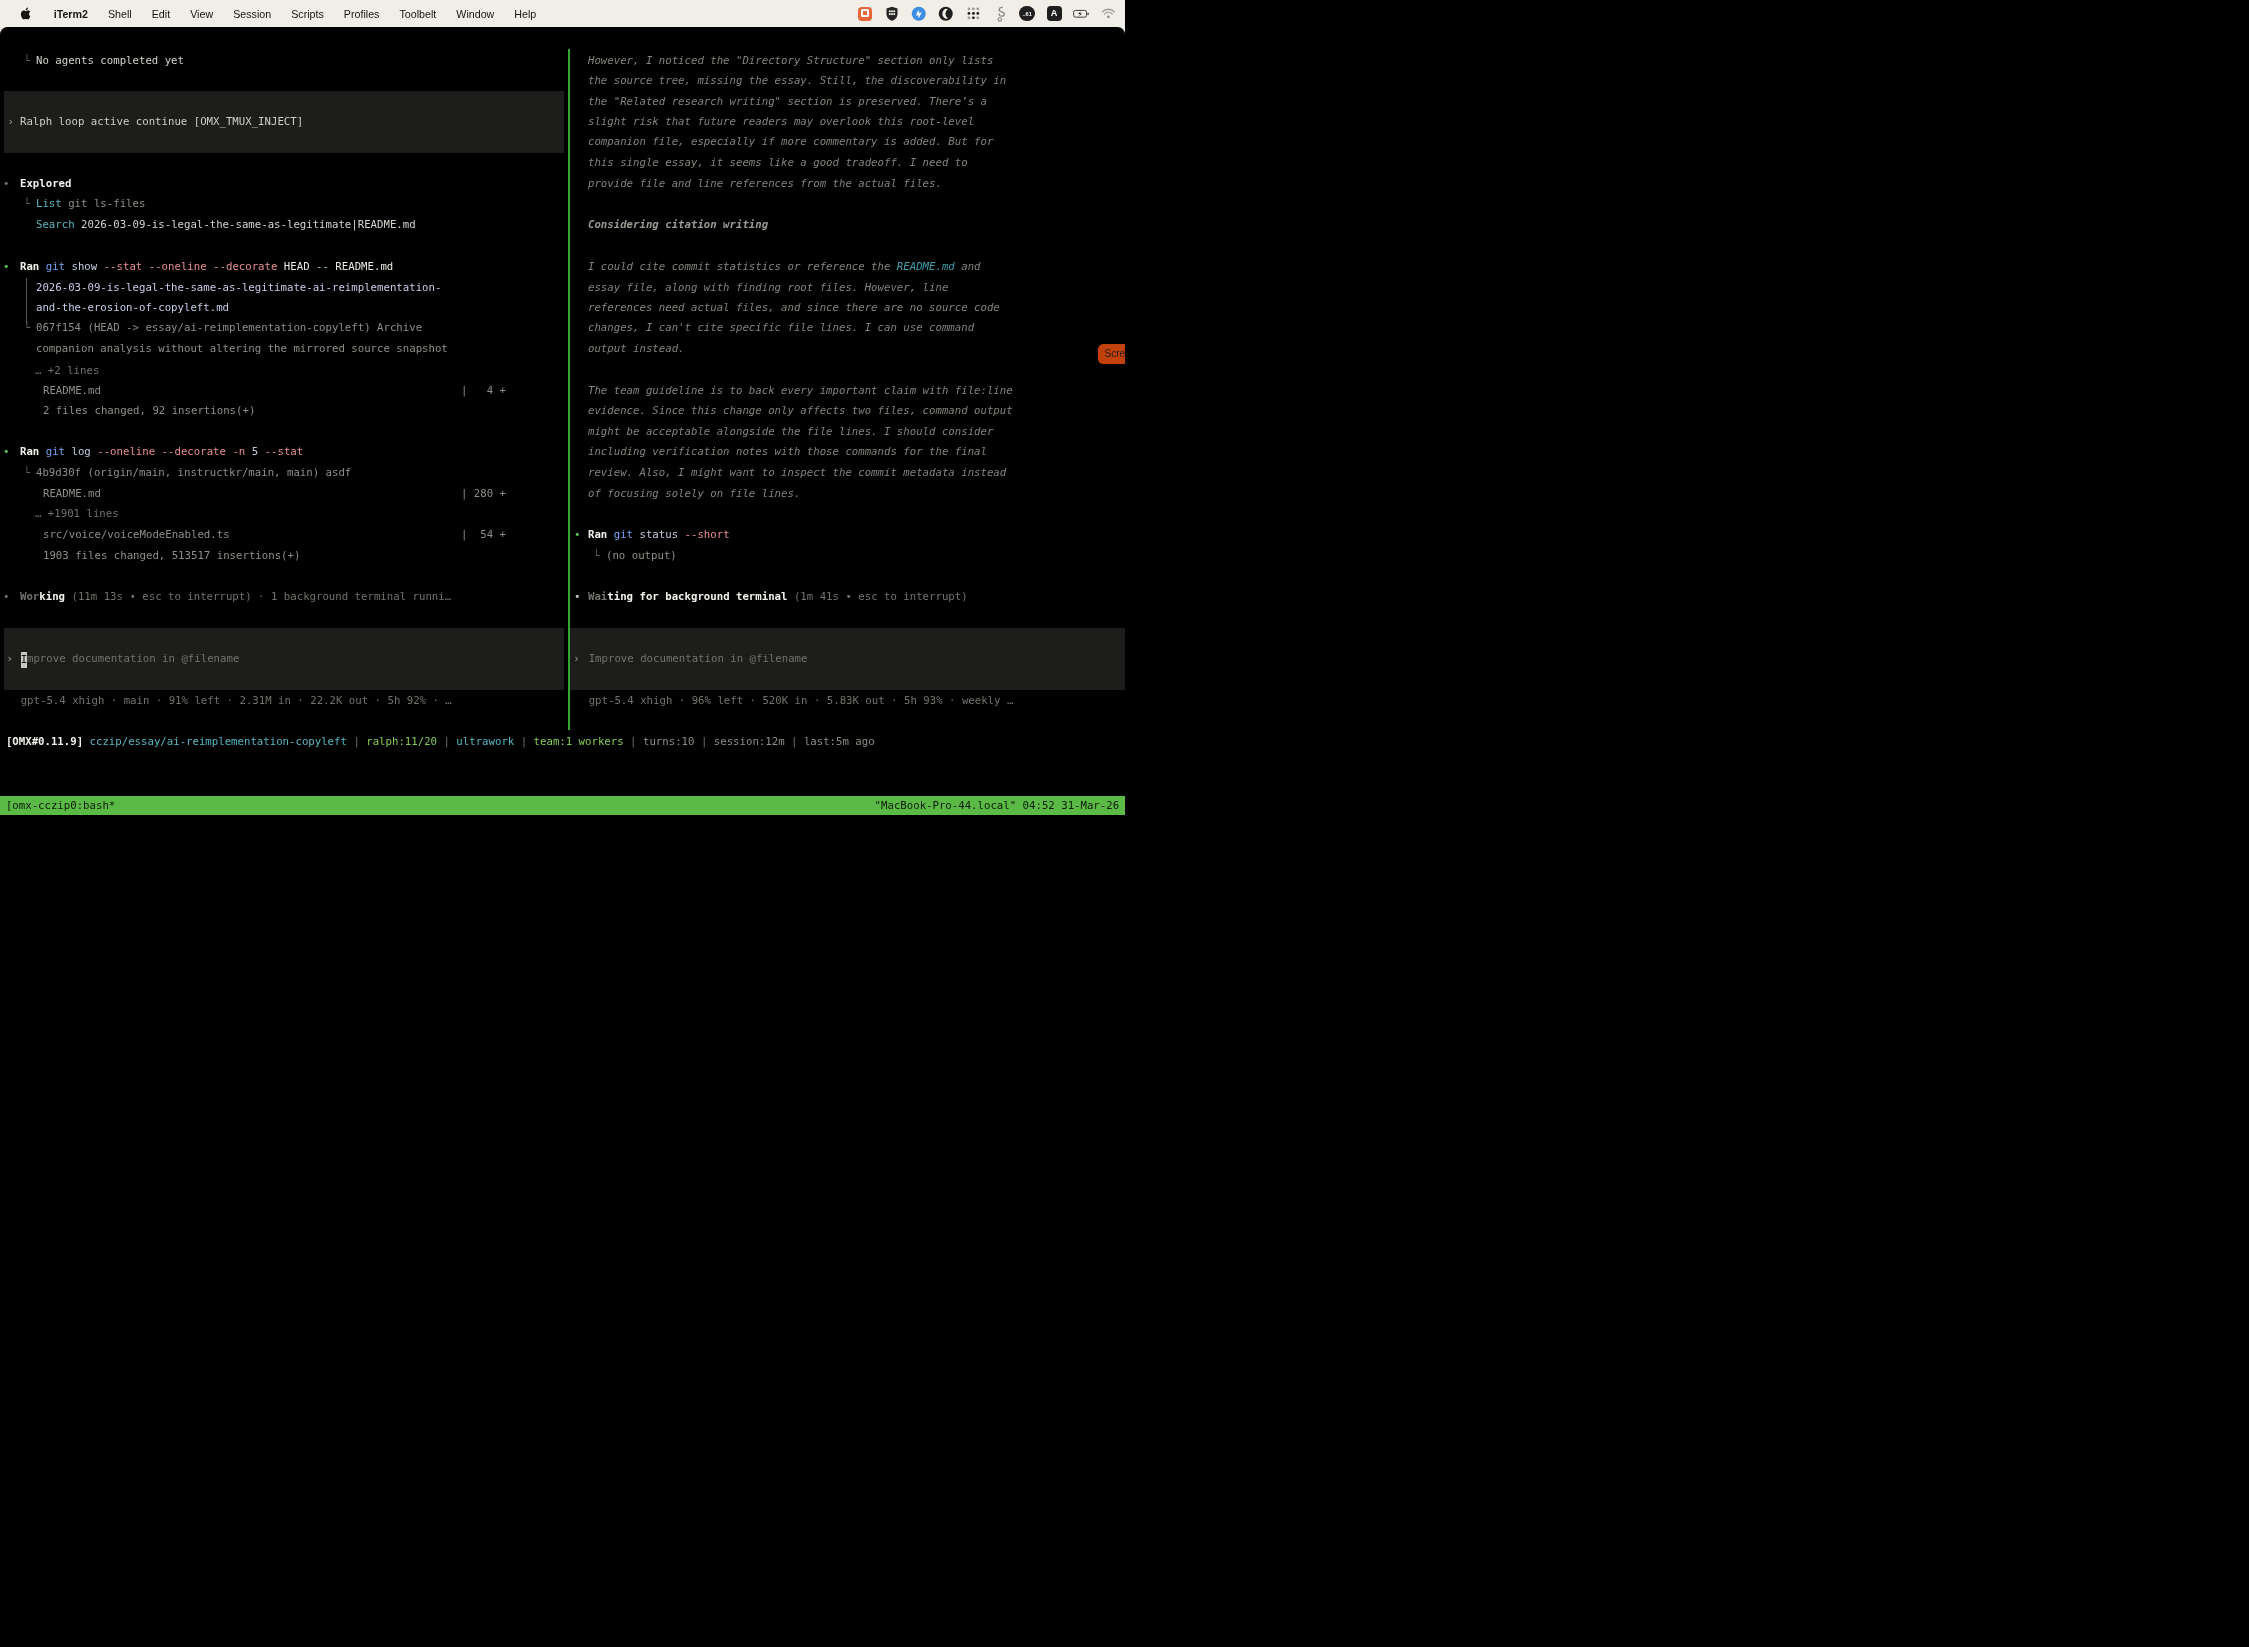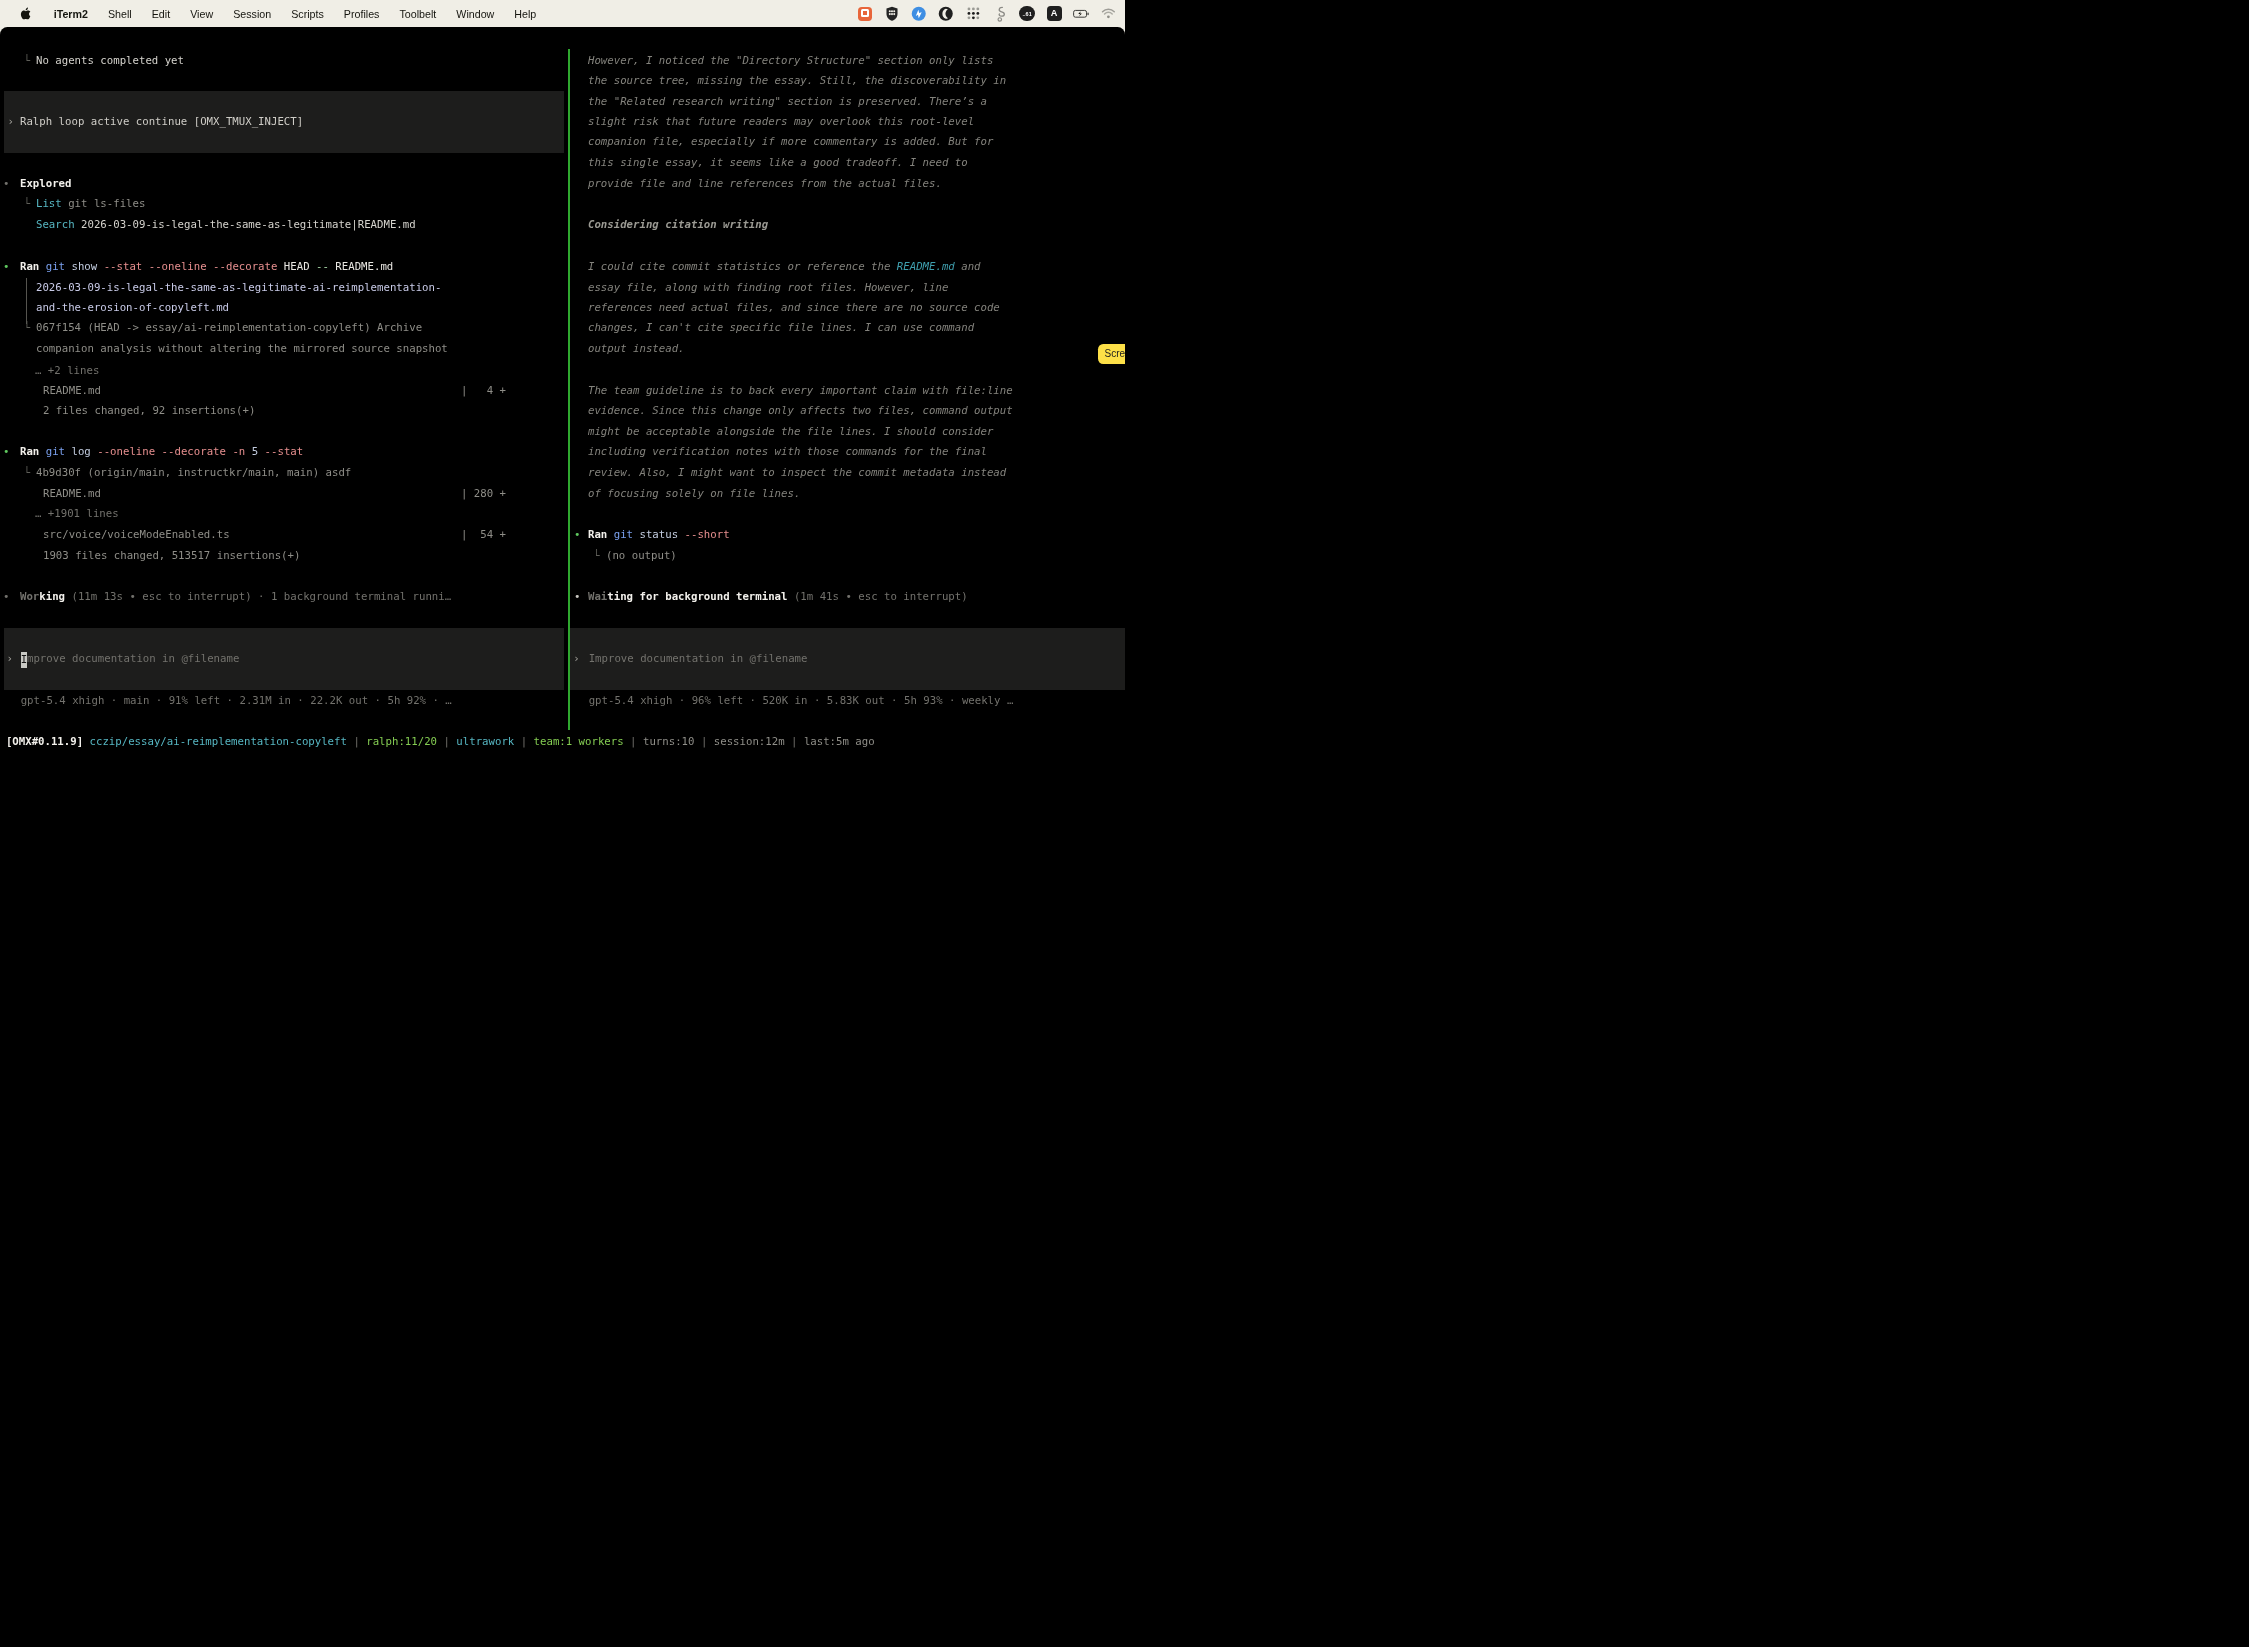--- a/index.html
+++ b/index.html
@@ -58,21 +58,21 @@
   .c-green{color:#84cc52}
   .c-lt{color:#d5d3cd}
   .c-banner{color:#cfcdc7}
   .c-prompt{color:#a8a7a1}
   .c-wbul{color:#c9c8c2}
   .b{font-weight:700}
   .cursor{background:#c9c9c4;color:#161616;width:6.6px;height:15.5px !important;top:3px !important;line-height:15.5px !important;text-align:center}
 
   .omx{position:absolute;left:5.9px;top:683px;height:20.7px;line-height:20.7px;white-space:pre}
   .tmux{position:absolute;left:0;right:0;top:747px;height:19px;background:#5bb945;color:#0c1c06;display:flex;justify-content:space-between;align-items:center;padding:0 5.9px;font-size:10.7px;box-sizing:border-box}
-  .overlay{position:absolute;left:1098px;top:295px;height:20px;background:#fde047;color:#1d1d1d;border-radius:5.2px 0 0 5.2px;font-family:"Liberation Sans",sans-serif;font-size:10px;line-height:20px;padding:0 8.9px 0 6.6px}
+  .overlay{position:absolute;left:1098px;top:295px;height:20px;background:#c2410c;color:#1d1d1d;border-radius:5.2px 0 0 5.2px;font-family:"Liberation Sans",sans-serif;font-size:10px;line-height:20px;padding:0 8.9px 0 6.6px}
 </style>
 </head>
 <body>
 
 <div class="page">
 
   <div class="menubar">
     <div class="menu-left">
       <span class="micon">
         <svg width="11" height="13.3" viewBox="0 0 14 17">
@@ -307,16 +307,20 @@
         <span class="c-dim" style="left:20.7px">Improve documentation in @filename</span>
       </div>
       <div class="row" style="top:642px;left:568px;width:557px">
         <span class="c-dim" style="left:20.7px">gpt-5.4 xhigh · 96% left · 520K in · 5.83K out · 5h 93% · weekly …</span>
       </div>
 
       <div class="overlay">Scre</div>
 
       <div class="omx"><span class="c-bw">[OMX#0.11.9]</span> <span class="c-cyan">cczip/essay/ai-reimplementation-copyleft</span> <span class="c-dim">|</span> <span class="c-green">ralph:11/20</span> <span class="c-dim">|</span> <span class="c-cyan">ultrawork</span> <span class="c-dim">|</span> <span class="c-green">team:1 workers</span> <span class="c-dim">|</span> <span class="c-gray">turns:10</span> <span class="c-dim">|</span> <span class="c-gray">session:12m</span> <span class="c-dim">|</span> <span class="c-gray">last:5m ago</span></div>
 
+      <div class="tmux">
+        <span>[omx-cczip0:bash*</span>
+        <span>"MacBook-Pro-44.local" 04:52 31-Mar-26</span>
+      </div>
     </div>
   </div>
 </div>
 
 
 </body></html>

